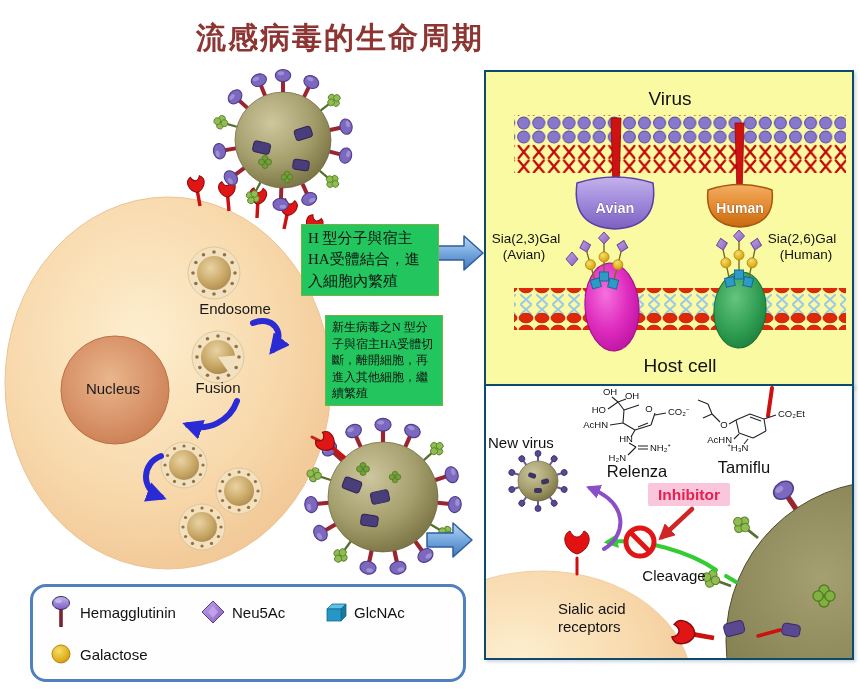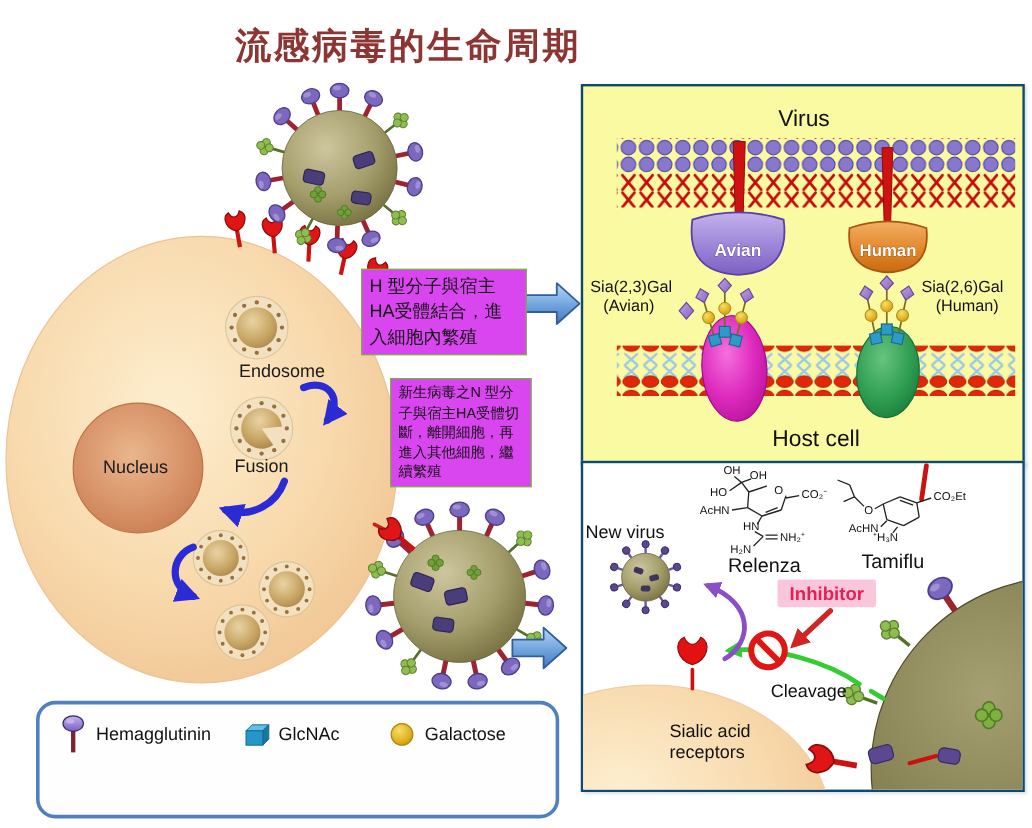--- a/index.html
+++ b/index.html
@@ -2,22 +2,22 @@
 <html><head>
 <meta charset="utf-8">
 <style>
   html,body{margin:0;padding:0;background:#fff;}
   .page{position:relative;width:860px;height:690px;background:#fff;overflow:hidden;
         font-family:"Liberation Sans",sans-serif;}
   svg text{font-family:"Liberation Sans",sans-serif;}
   .title{position:absolute;left:120px;top:18px;width:440px;text-align:center;
          font-size:30px;font-weight:bold;letter-spacing:2px;color:#8C3532;}
   .scene{position:absolute;left:0;top:0;width:860px;height:690px;z-index:1;}
-  .callout{position:absolute;z-index:3;background:#d946ef;border:1px solid #76B33C;
-           color:#111;padding:3px 6px;box-sizing:border-box;}
+  .callout{position:absolute;z-index:3;background:#22c55e;border:1px solid #76B33C;
+           color:#111;padding:3px 6px;box-sizing:border-box;font-family:Liberation Serif, serif;}
   #callout-entry{left:301px;top:224px;width:138px;font-size:15px;line-height:1.42;}
   #callout-release{left:325px;top:315px;width:118px;font-size:12px;line-height:1.38;}
   .panel{position:absolute;z-index:2;border:2px solid #0c4a6e;
          box-shadow:2px 2px 3px rgba(120,140,160,.35);}
   #receptor-panel{left:484px;top:70px;width:366px;height:314px;background:#FAFAA2;}
   #inhibitor-panel{left:484px;top:384px;width:366px;height:272px;background:#FFFFFF;}
   .panel svg{display:block;width:100%;height:100%;}
   .legend{position:absolute;z-index:2;left:30px;top:584px;width:408px;height:84px;
           background:#FEFEFE;border:3px solid #4F81BD;border-radius:16px;
           display:grid;grid-template-columns:152px 122px 1fr;grid-template-rows:1fr 1fr;
@@ -541,20 +541,27 @@
     <div class="leg-item">
       <svg class="leg-icon" width="24" height="36" viewBox="0 0 24 36">
         <rect x="10.2" y="12" width="3.6" height="21" fill="#7A2430"></rect>
         <ellipse cx="12" cy="9" rx="8.5" ry="6.5" fill="url(#avGrad)" stroke="#352A58" stroke-width="1"></ellipse>
         <ellipse cx="9.5" cy="7" rx="3.4" ry="2" fill="#C6B6EE" opacity="0.9"></ellipse>
       </svg>
       <span>Hemagglutinin</span>
     </div>
     <div class="leg-item">
       <svg class="leg-icon" width="24" height="24" viewBox="0 0 24 24">
+        <polygon points="12,1 23,12 12,23 1,12" fill="url(#diaGrad)" stroke="#5A3890" stroke-width="1"></polygon>
+        <polygon points="12,6 17,12 12,18 7,12" fill="#C8AAEE" opacity="0.8"></polygon>
+      </svg>
+      <span>Neu5Ac</span>
+    </div>
+    <div class="leg-item">
+      <svg class="leg-icon" width="24" height="24" viewBox="0 0 24 24">
         <polygon points="4,9 9,4 23,4 18,9" fill="#5FC0E8" stroke="#156A90" stroke-width="0.8"></polygon>
         <polygon points="18,9 23,4 23,16 18,21" fill="#1878A0" stroke="#156A90" stroke-width="0.8"></polygon>
         <rect x="4" y="9" width="14" height="12" fill="#2596C8" stroke="#156A90" stroke-width="0.8"></rect>
       </svg>
       <span>GlcNAc</span>
     </div>
     <div class="leg-item">
       <svg class="leg-icon" width="24" height="24" viewBox="0 0 24 24">
         <circle cx="12" cy="12" r="9" fill="url(#galGrad)" stroke="#B08810" stroke-width="1"></circle>
       </svg>

